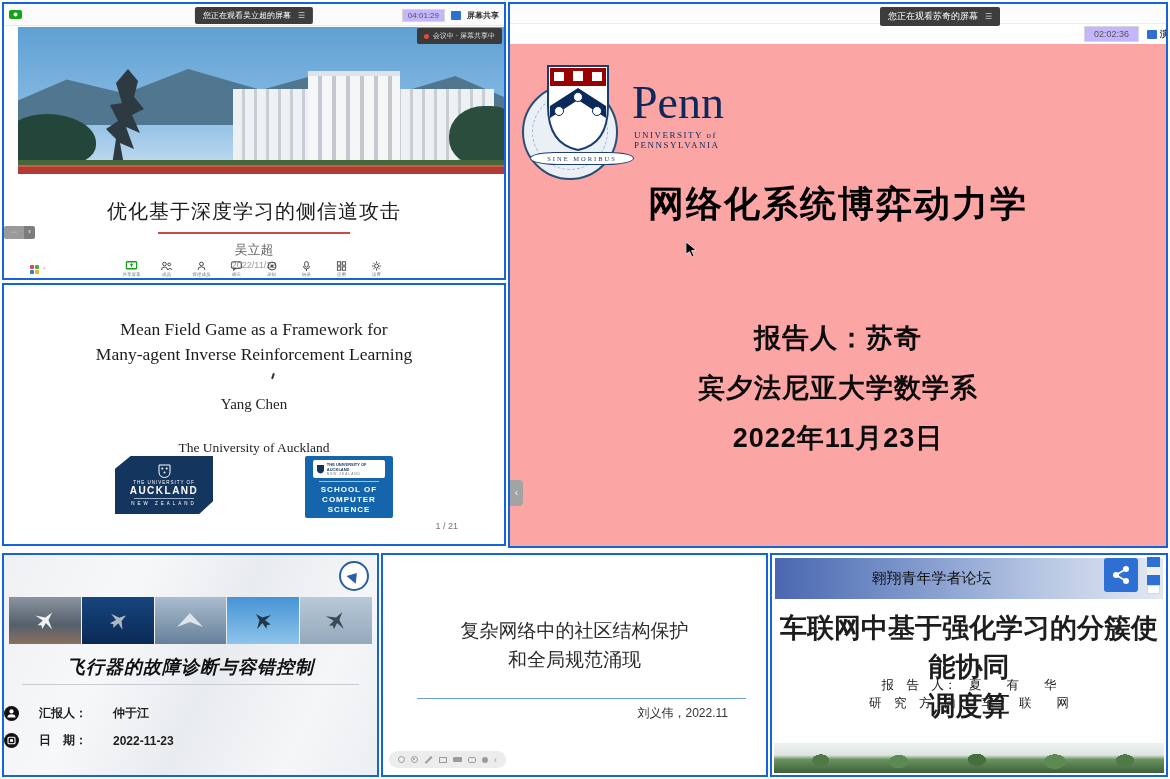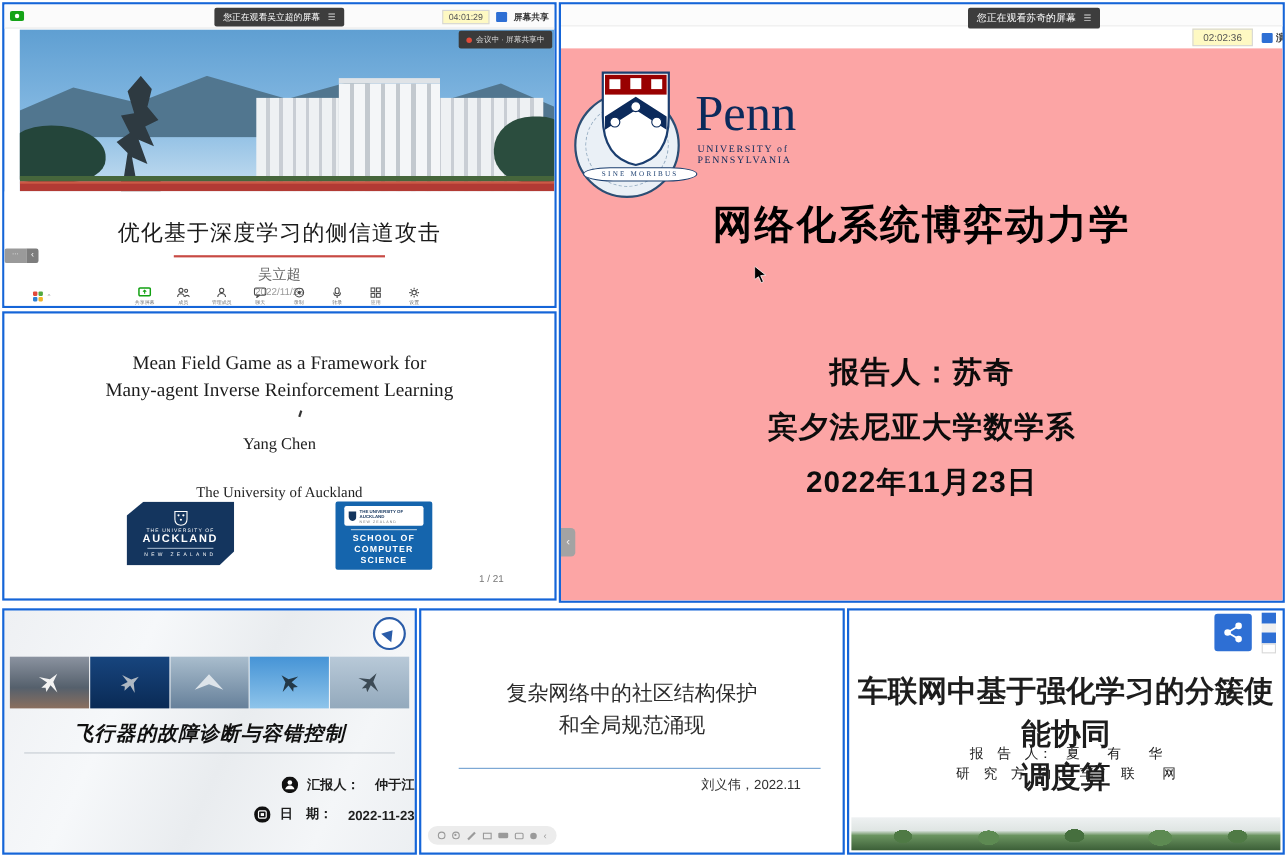--- a/index.html
+++ b/index.html
@@ -10,21 +10,21 @@
   
   #p1 { left:2px; top:2px; width:504px; height:278px; }
   .p1-topbar { position:absolute; left:0; top:0; right:0; height:22px; background:#fbfbfb;
                border-bottom:1px solid #e9e9e9; }
   .watch-pill { position:absolute; background:#3d3d3d; color:#fff; font-size:8px;
                 padding:3px 8px; border-radius:2px; display:flex; gap:7px; align-items:center;
                 white-space:nowrap; }
   #p1 .watch-pill { left:50%; transform:translateX(-50%); top:3px; }
   .pill-menu { color:#cfcfcf; font-size:8px; }
   .p1-right { position:absolute; right:5px; top:5px; display:flex; gap:6px; align-items:center; }
-  .time-box { border:1px solid #d6d6d6; background:#fef9c3; color:#555; font-size:8px; padding:1px 5px; }
+  .time-box { border:1px solid #d6d6d6; background:#c4b5fd; color:#555; font-size:8px; padding:1px 5px; }
   .blue-mini { width:10px; height:9px; background:#2e6fd4; border-radius:1px; }
   .mode-label { font-size:8px; color:#333;font-weight:bold; }
   .p1-tooltip { position:absolute; right:2px; top:24px; background:#3a3a3a; color:#ddd;
                 font-size:7px; padding:3px 7px; border-radius:2px; display:flex; gap:4px;
                 align-items:center; z-index:9; }
   .red-dot { width:5px; height:5px; background:#e04b3a; border-radius:50%; }
   .p1-photo { position:absolute; left:14px; top:23px; right:0; height:147px; overflow:hidden;
               background:linear-gradient(#5f9fd2 0%, #85b9e2 55%, #c6def0 100%); }
   .mountains { position:absolute; left:0; right:0; top:28px; height:70px; background:#51768f;
                clip-path:polygon(0 65%,10% 35%,22% 55%,35% 20%,50% 50%,63% 25%,78% 55%,90% 30%,100% 60%,100% 100%,0 100%); }
@@ -134,21 +134,21 @@
   .jets { position:absolute; left:5px; right:5px; top:42px; height:47px; display:flex; gap:1px; }
   .jet { flex:1; position:relative; display:flex; align-items:center; justify-content:center; }
   .jet1 { background:linear-gradient(#8b93a0,#55606c 60%,#8a6f5e); }
   .jet2 { background:linear-gradient(#17457e,#0a2a55); }
   .jet3 { background:linear-gradient(#a9bdcd,#66809a); }
   .jet4 { background:linear-gradient(#4694d6,#8ec4ea); }
   .jet5 { background:linear-gradient(#b8c9d8,#93a9bc); }
   .p4-title { position:absolute; left:0; right:0; top:100px; text-align:center; font-size:18px;
               font-weight:bold; color:#101010; letter-spacing:1px;font-style:italic; }
   .p4-hr { position:absolute; left:18px; right:18px; top:129px; border-top:1px solid #c6ccd2; }
-  .p4-row { position:absolute; left:0; right:0; display:flex; justify-content:flex-end; gap:8px;
+  .p4-row { position:absolute; left:0; right:0; display:flex; justify-content:flex-start; gap:20px;
             align-items:center; font-size:12px; font-weight:bold; color:#1e1e1e; }
   .p4-row .val { margin-left:6px; }
 
   
   #p5 { left:381px; top:553px; width:387px; height:224px; text-align:center; }
   .p5-t { font-size:19px; color:#2c2c2c; line-height:1.5; }
   .p5-title { margin-top:62px; }
   .p5-hr { position:absolute; left:34px; right:20px; top:143px; border-top:1px solid #6f9fd0; }
   .p5-by { position:absolute; right:38px; top:150px; font-size:12px; color:#333; }
   .p5-toolbar { position:absolute; left:6px; bottom:7px; height:17px; background:#ececec;
@@ -453,20 +453,23 @@
     <span class="i5 ic-pen"></span>
     <span class="i5 ic-frame"></span>
     <span class="i5 ic-rect"></span>
     <span class="i5 ic-speech"></span>
     <span class="i5 ic-dot"></span>
     <span class="i5 ic-chev">‹</span>
   </div>
 </div>
 
 <div class="panel" id="p6">
+  <div class="p6-header">
+    <div class="p6-forum">翱翔青年学者论坛</div>
+  </div>
   <div class="p6-share">
     <svg width="22" height="22">
       <line x1="6" y1="11" x2="16" y2="5" stroke="#fff" stroke-width="1.6"></line>
       <line x1="6" y1="11" x2="16" y2="17" stroke="#fff" stroke-width="1.6"></line>
       <circle cx="16" cy="5" r="3" fill="#fff"></circle>
         <circle cx="6" cy="11" r="3" fill="#fff"></circle>
         <circle cx="16" cy="17" r="3" fill="#fff"></circle>
     </svg>
   </div>
   <div class="p6-scroll">

